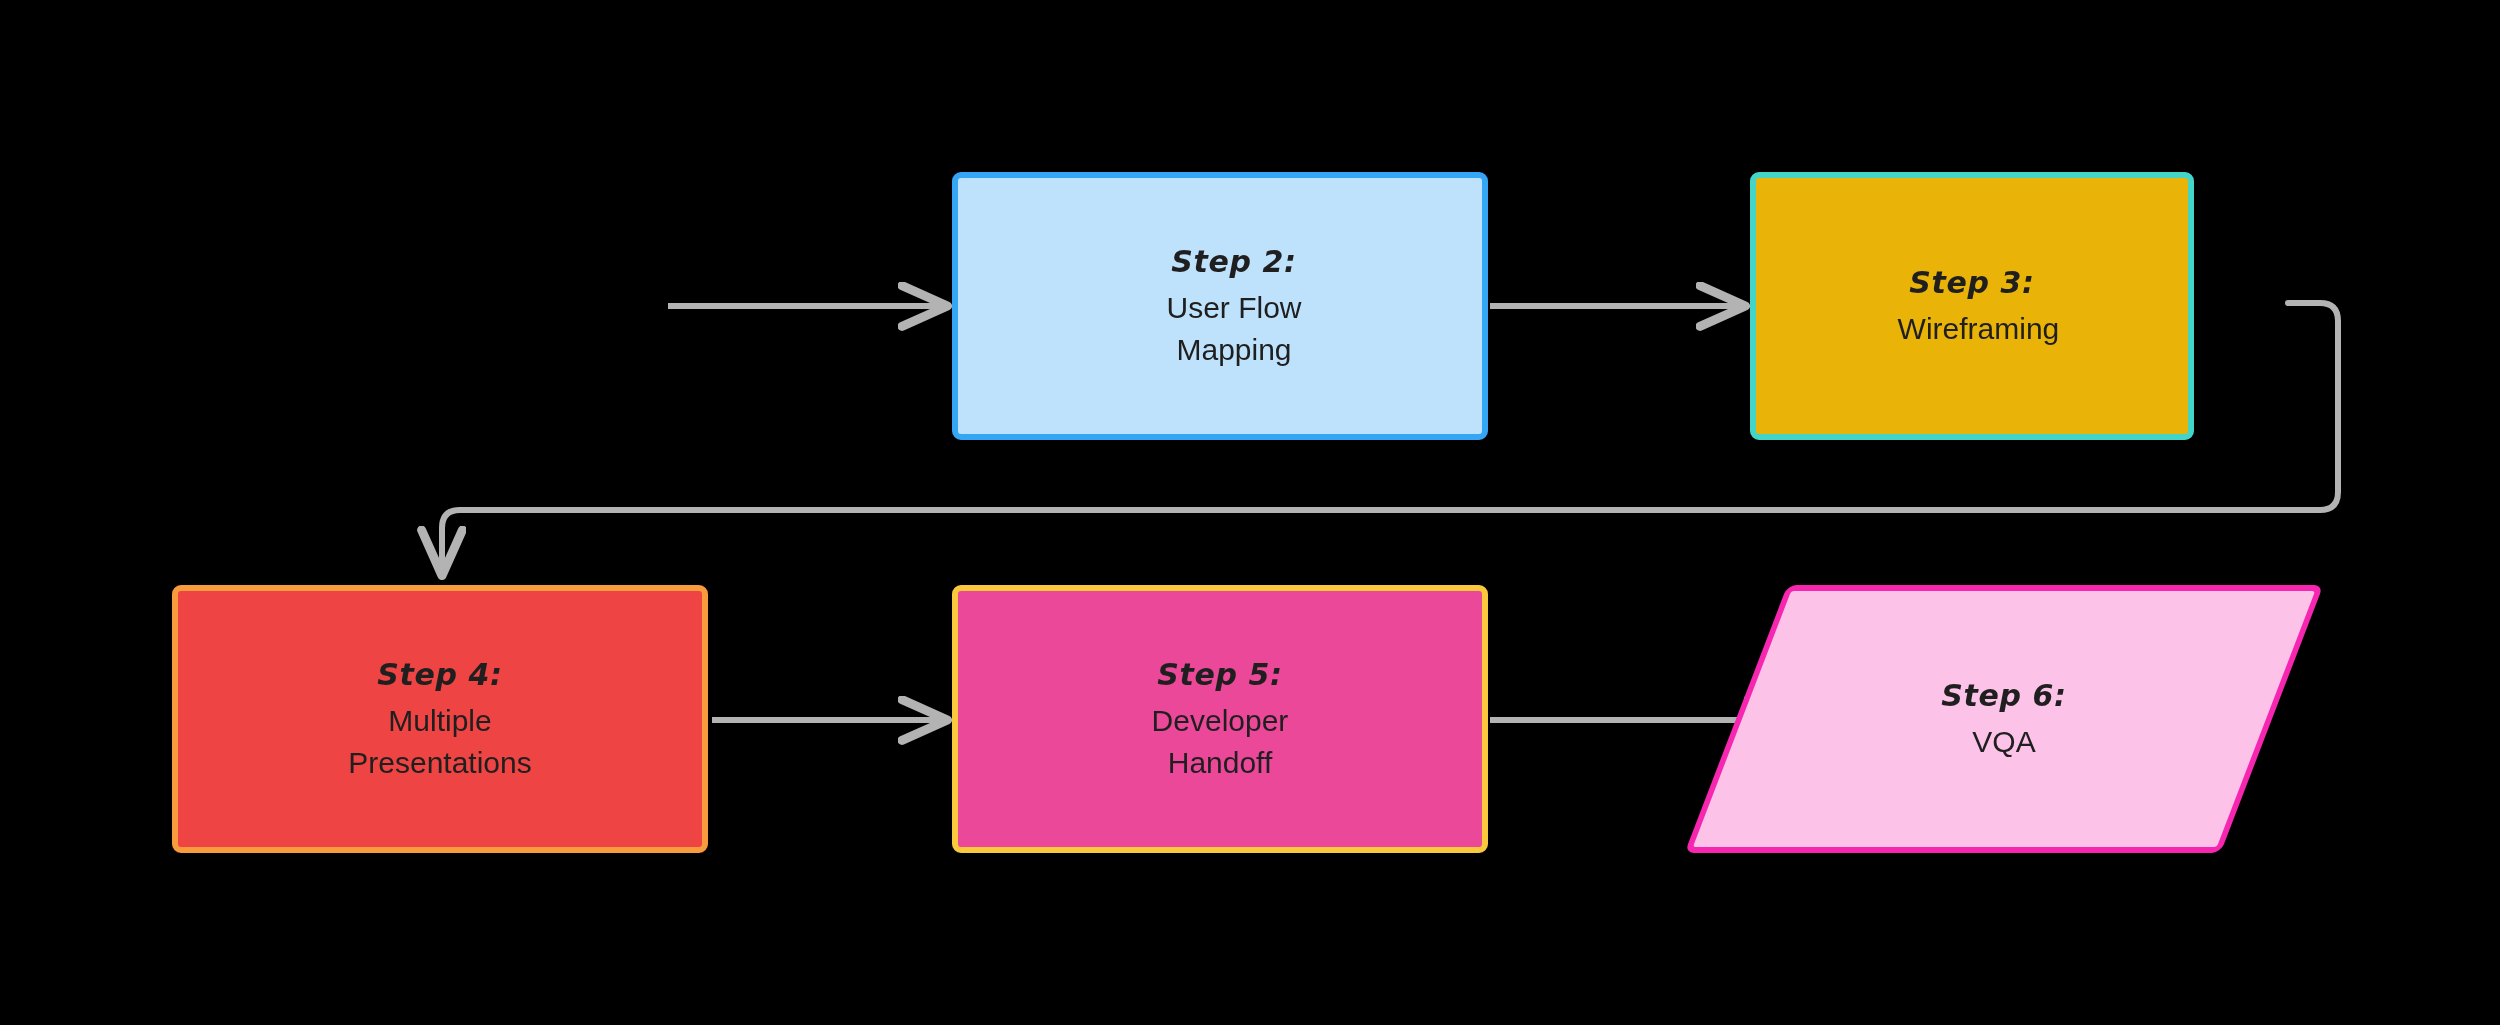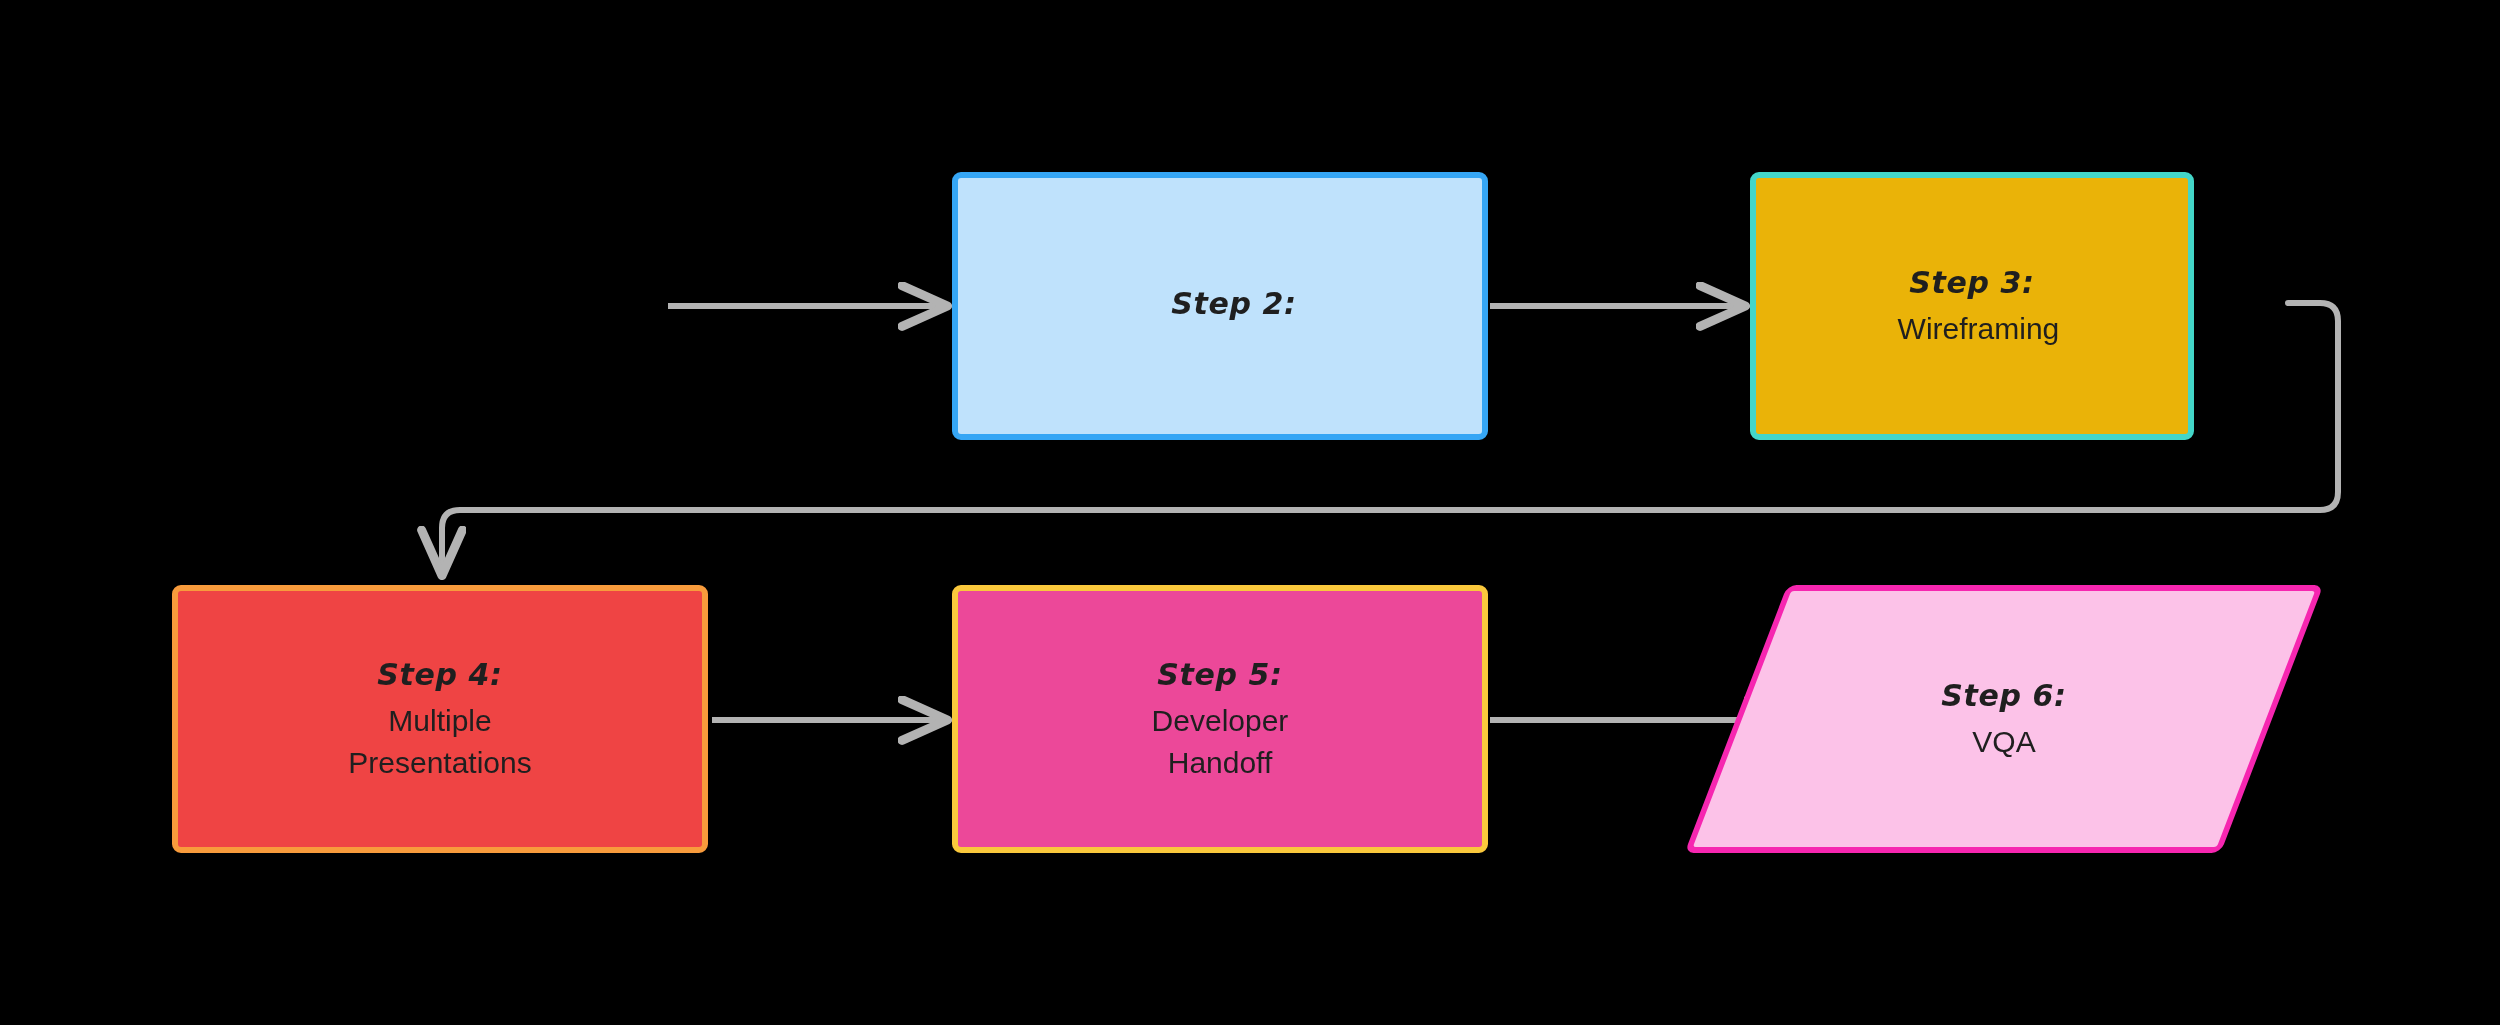--- a/index.html
+++ b/index.html
@@ -120,20 +120,21 @@
 
     <path d="M 712 720 L 944 720" fill="none" stroke="#b3b3b3" stroke-width="6" marker-end="url(#arrowhead)"></path>
 
     <path d="M 1490 720 L 1790 720" fill="none" stroke="#b3b3b3" stroke-width="6" marker-end="url(#arrowhead)"></path>
   </svg>
 
 
   <div class="node node-rect" style="left:952px; top:172px; width:536px; height:268px; background:#BFE2FC; border-color:#35A6F5;padding-left:28px;">
     <div class="node-text-wrap">
       <div class="node-step">Step 2:</div>
+      <div class="node-label">User Flow Mapping</div>
     </div>
   </div>
 
   <div class="node node-rect" style="left:1750px; top:172px; width:444px; height:268px; background:#eab308; border-color:#43D6C8;">
     <div class="node-text-wrap">
       <div class="node-step">Step 3:</div>
       <div class="node-label">Wireframing</div>
     </div>
   </div>
 

